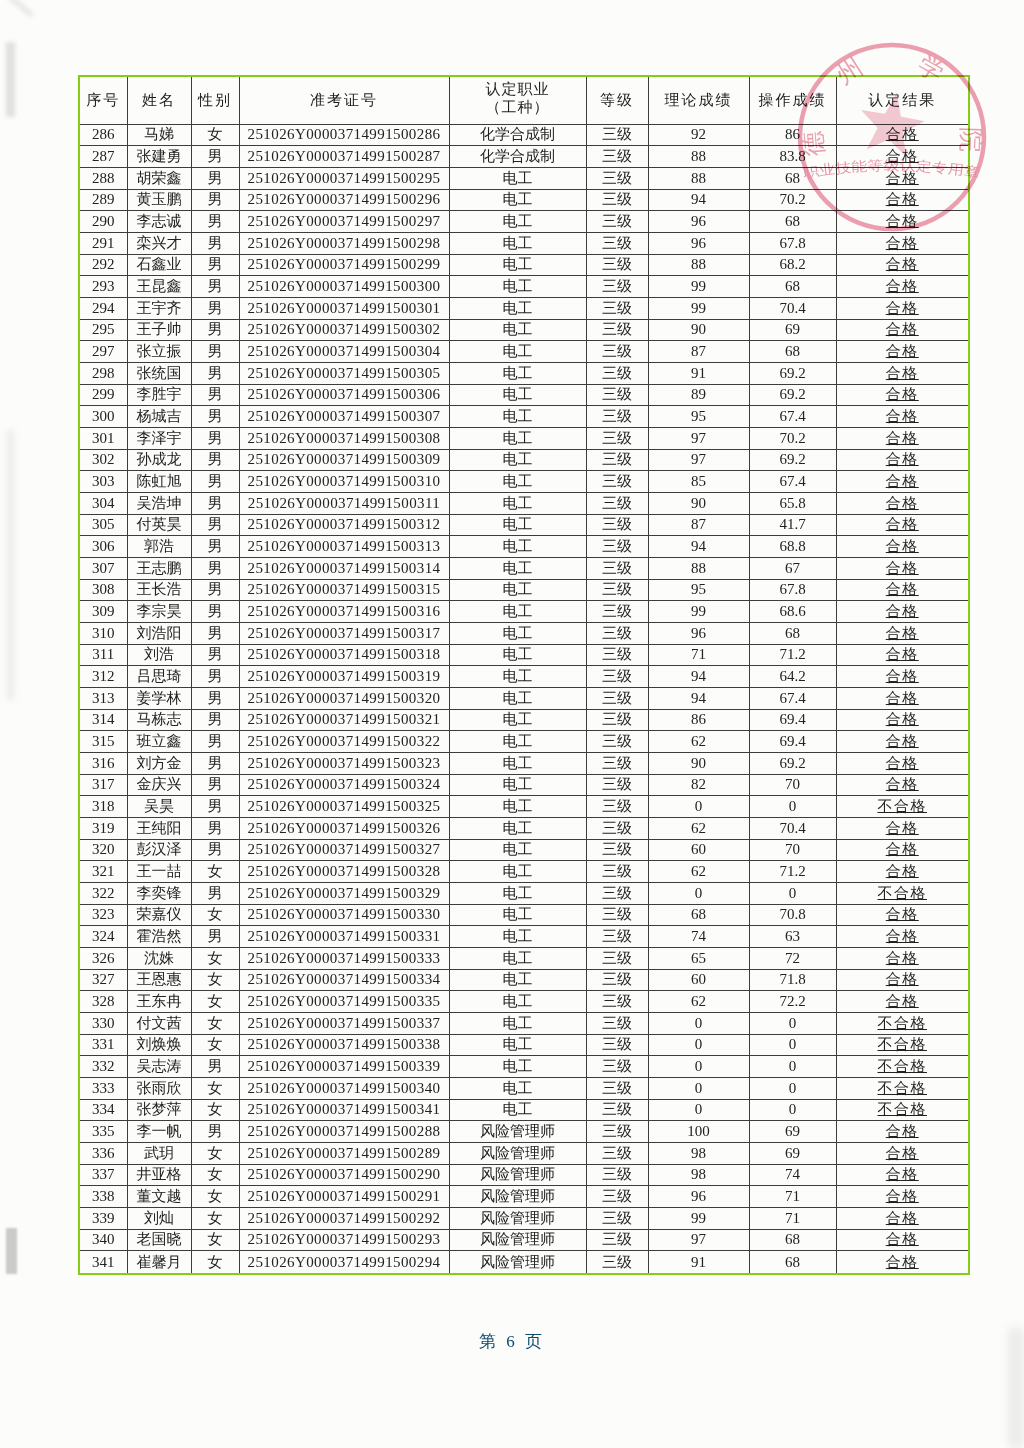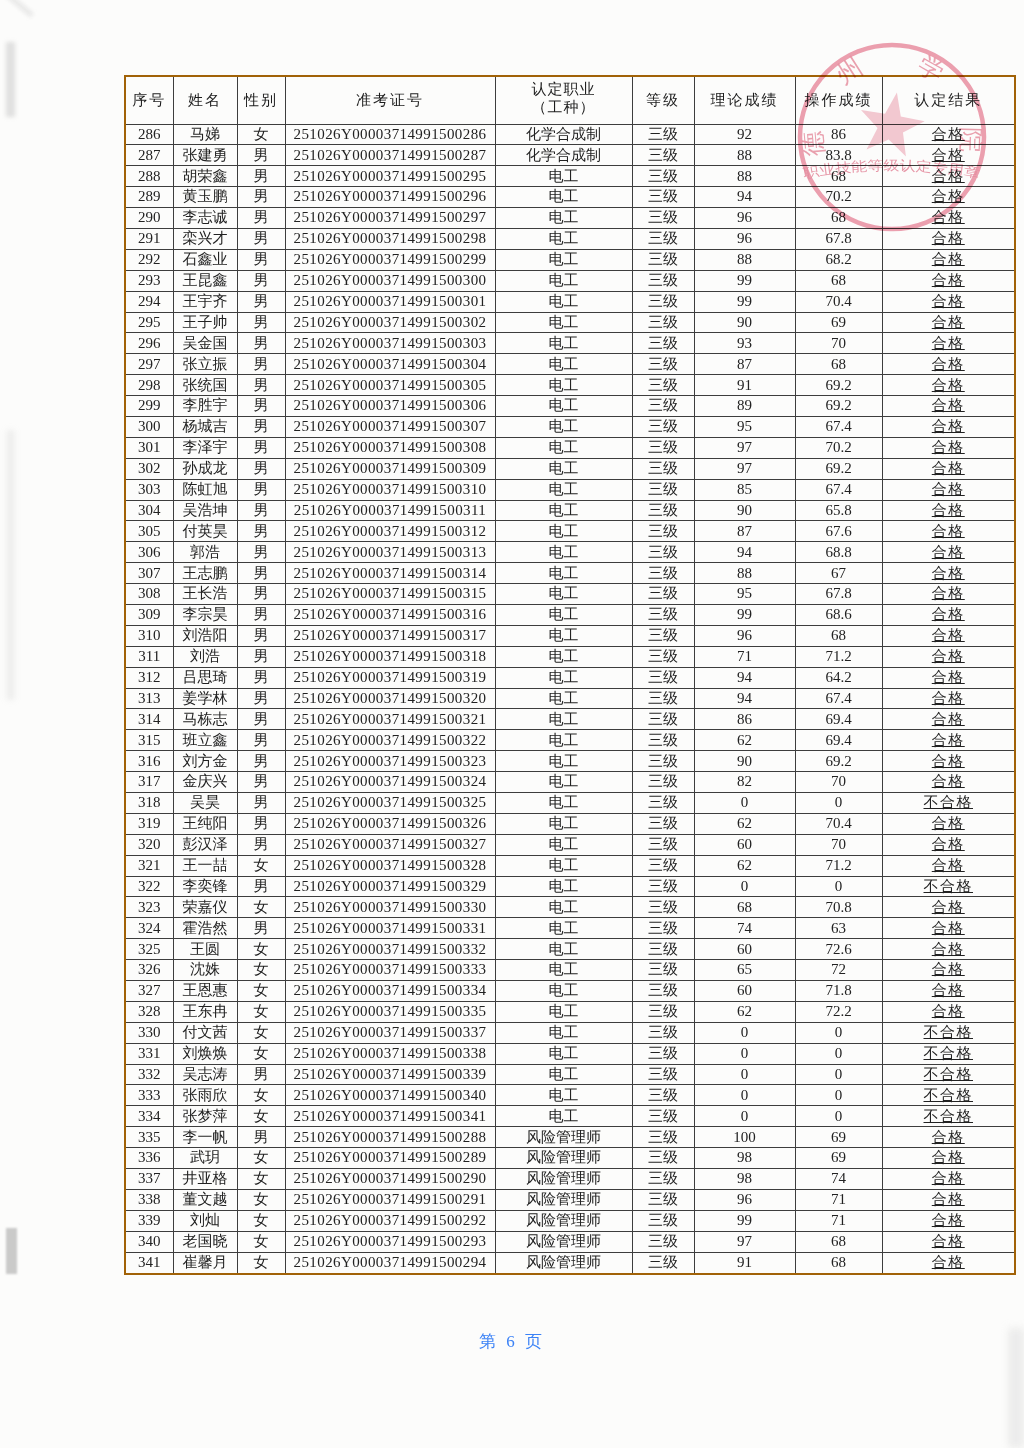--- a/index.html
+++ b/index.html
@@ -1,35 +1,35 @@
 <!DOCTYPE html>
 <html><head>
 <meta charset="utf-8">
 <style>
   html,body{margin:0;padding:0;}
   body{background:#e9e9e9;font-family:"Liberation Serif","DejaVu Serif",serif;}
   .page{position:relative;width:1024px;height:1448px;background:#fcfcfb;overflow:hidden;
         box-shadow:0 0 6px rgba(0,0,0,.25);}
   
   table.results{position:absolute;left:78px;top:75px;width:890px;height:1200px;
-        border-collapse:collapse;table-layout:fixed;border:2px solid #a16207;margin-left:46px;}
+        border-collapse:collapse;table-layout:fixed;border:2px solid #84cc16;}
   table.results th, table.results td{
         border:1px solid #3d3d3d;text-align:center;vertical-align:middle;
         padding:0;font-size:15px;font-weight:normal;color:#222;line-height:1.15;
         overflow:hidden;white-space:nowrap;}
   table.results thead tr{height:48px;}
   table.results th{font-size:15px;letter-spacing:2px;color:#1c1c1c;}
   td.cell-ticket{font-size:14px;letter-spacing:.4px;}
   td.cell-occupation{font-size:14px;}
   td.cell-result{letter-spacing:1.5px;text-decoration:underline;}
   td.cell-theory,td.cell-operation{font-size:15px;}
   .hdr-two-line{letter-spacing:1px;line-height:1.25;font-family:Liberation Mono, monospace;}
   
   .footer{position:absolute;left:0;top:1330px;width:100%;text-align:center;
-        font-size:17px;color:#3b82f6;letter-spacing:3px;}
+        font-size:17px;color:#0c4a6e;letter-spacing:3px;}
   
   .stamp{position:absolute;left:792px;top:38px;width:200px;height:200px;
         mix-blend-mode:multiply;opacity:.82;pointer-events:none;}
   
   .artifact{position:absolute;pointer-events:none;}
   .a1{left:6px;top:42px;width:9px;height:75px;background:rgba(150,150,150,.28);filter:blur(2px);}
   .a2{left:7px;top:430px;width:7px;height:270px;background:rgba(160,160,160,.18);filter:blur(3px);}
   .a3{left:6px;top:1228px;width:11px;height:46px;background:rgba(110,110,110,.35);filter:blur(1px);}
   .a4{left:2px;top:2px;width:34px;height:5px;background:rgba(180,180,180,.3);
       transform:rotate(40deg);filter:blur(2px);}
@@ -173,31 +173,20 @@
           <td class="cell-name">王子帅</td>
           <td class="cell-gender">男</td>
           <td class="cell-ticket">251026Y00003714991500302</td>
           <td class="cell-occupation">电工</td>
           <td class="cell-level">三级</td>
           <td class="cell-theory">90</td>
           <td class="cell-operation">69</td>
           <td class="cell-result">合格</td>
         </tr>
         <tr>
-          <td class="cell-seq">296</td>
-          <td class="cell-name">吴金国</td>
-          <td class="cell-gender">男</td>
-          <td class="cell-ticket">251026Y00003714991500303</td>
-          <td class="cell-occupation">电工</td>
-          <td class="cell-level">三级</td>
-          <td class="cell-theory">93</td>
-          <td class="cell-operation">70</td>
-          <td class="cell-result">合格</td>
-        </tr>
-        <tr>
           <td class="cell-seq">297</td>
           <td class="cell-name">张立振</td>
           <td class="cell-gender">男</td>
           <td class="cell-ticket">251026Y00003714991500304</td>
           <td class="cell-occupation">电工</td>
           <td class="cell-level">三级</td>
           <td class="cell-theory">87</td>
           <td class="cell-operation">68</td>
           <td class="cell-result">合格</td>
         </tr>
@@ -279,21 +268,21 @@
           <td class="cell-result">合格</td>
         </tr>
         <tr>
           <td class="cell-seq">305</td>
           <td class="cell-name">付英昊</td>
           <td class="cell-gender">男</td>
           <td class="cell-ticket">251026Y00003714991500312</td>
           <td class="cell-occupation">电工</td>
           <td class="cell-level">三级</td>
           <td class="cell-theory">87</td>
-          <td class="cell-operation">67.6</td>
+          <td class="cell-operation">41.7</td>
           <td class="cell-result">合格</td>
         </tr>
         <tr>
           <td class="cell-seq">306</td>
           <td class="cell-name">郭浩</td>
           <td class="cell-gender">男</td>
           <td class="cell-ticket">251026Y00003714991500313</td>
           <td class="cell-occupation">电工</td>
           <td class="cell-level">三级</td>
           <td class="cell-theory">94</td>
@@ -489,31 +478,20 @@
         </tr>
         <tr>
           <td class="cell-seq">324</td>
           <td class="cell-name">霍浩然</td>
           <td class="cell-gender">男</td>
           <td class="cell-ticket">251026Y00003714991500331</td>
           <td class="cell-occupation">电工</td>
           <td class="cell-level">三级</td>
           <td class="cell-theory">74</td>
           <td class="cell-operation">63</td>
-          <td class="cell-result">合格</td>
-        </tr>
-        <tr>
-          <td class="cell-seq">325</td>
-          <td class="cell-name">王圆</td>
-          <td class="cell-gender">女</td>
-          <td class="cell-ticket">251026Y00003714991500332</td>
-          <td class="cell-occupation">电工</td>
-          <td class="cell-level">三级</td>
-          <td class="cell-theory">60</td>
-          <td class="cell-operation">72.6</td>
           <td class="cell-result">合格</td>
         </tr>
         <tr>
           <td class="cell-seq">326</td>
           <td class="cell-name">沈姝</td>
           <td class="cell-gender">女</td>
           <td class="cell-ticket">251026Y00003714991500333</td>
           <td class="cell-occupation">电工</td>
           <td class="cell-level">三级</td>
           <td class="cell-theory">65</td>

